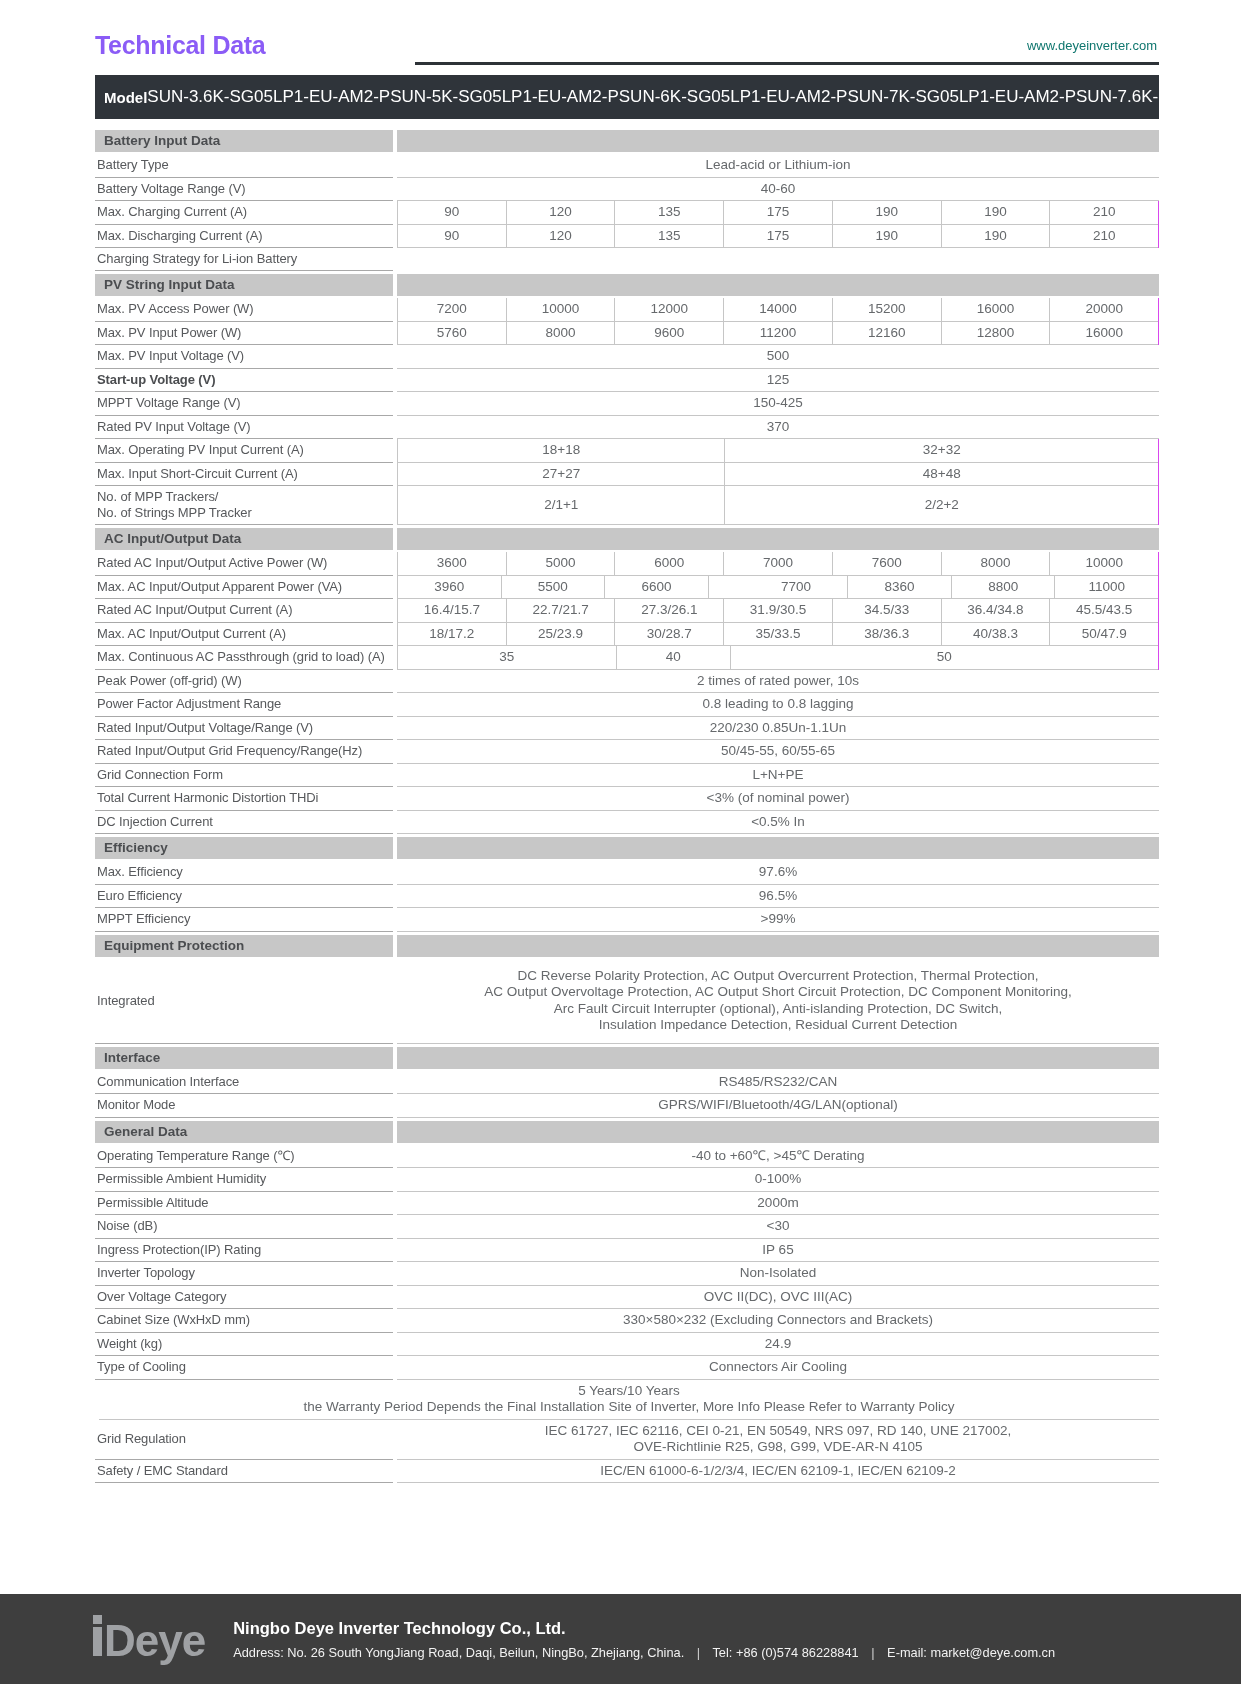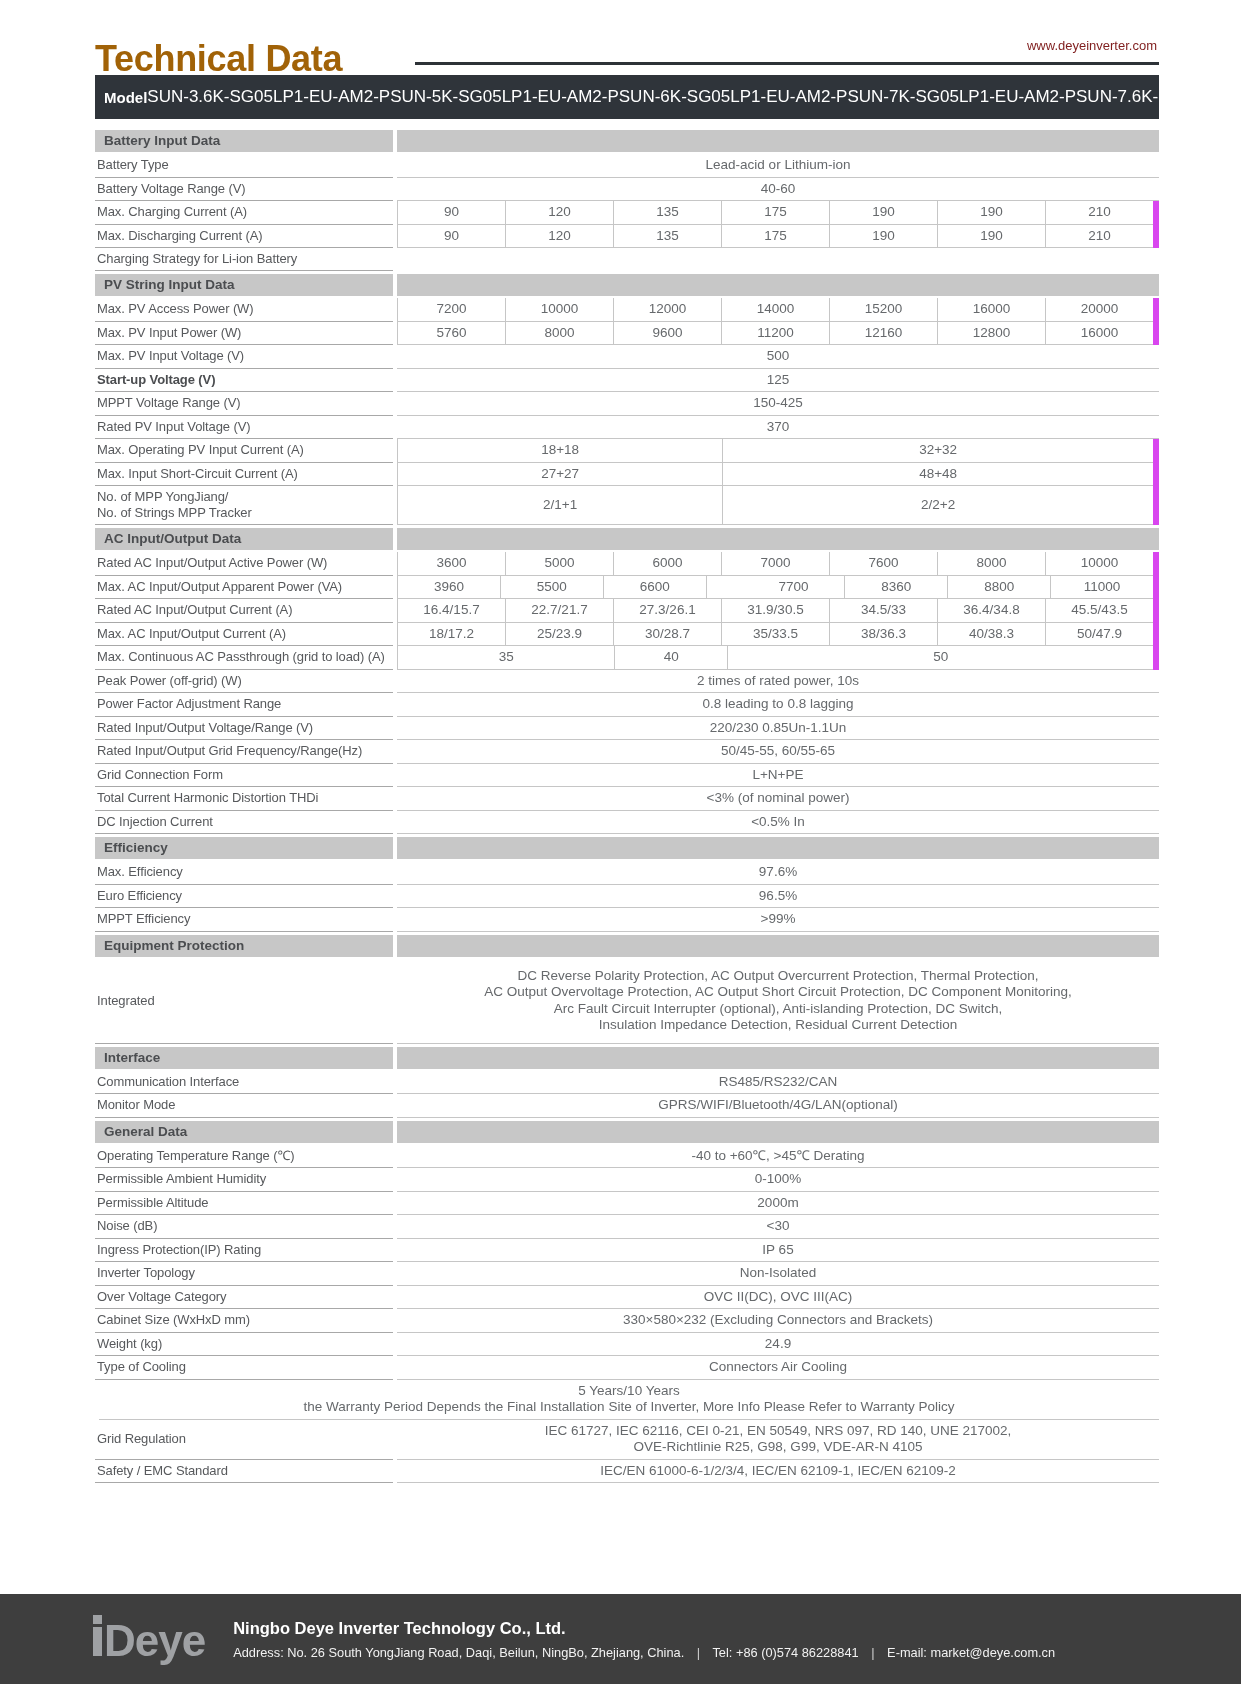--- a/index.html
+++ b/index.html
@@ -1,43 +1,43 @@
 <!DOCTYPE html>
 <html><head>
 <meta charset="utf-8">
 <style>
   * { margin:0; padding:0; box-sizing:border-box; }
   body { background:#e9e9e9; font-family:"Liberation Sans", sans-serif; }
   .page { position:relative; width:1241px; height:1684px; background:#ffffff; margin:0 auto; overflow:hidden; }
 
   
   .doc-header { position:absolute; left:95px; top:20px; width:1064px; height:48px; }
-  .doc-title { position:absolute; left:0; top:18px; font-size:36px; font-weight:800; letter-spacing:-0.3px; color:#a16207; }
+  .doc-title { position:absolute; left:0; top:11px; font-size:25px; font-weight:800; letter-spacing:-0.3px; color:#8b5cf6; }
   .title-rule { position:absolute; left:320px; right:0; top:42px; height:3px; background:#2d3237; }
-  .site-url { position:absolute; right:2px; top:18px; font-size:13px; color:#7f1d1d; text-decoration:none; }
+  .site-url { position:absolute; right:2px; top:18px; font-size:13px; color:#0f766e; text-decoration:none; }
 
   
   .model-band { position:absolute; left:95px; top:75px; width:1064px; height:44px; background:#2f343a; display:flex; color:#fff; }
   .model-label { width:302px; display:flex; align-items:center; padding-left:9px; font-size:15px; font-weight:bold; }
   .model-cols { flex:1; display:flex; }
   .model-col { flex:1; display:flex; flex-direction:row; justify-content:center; align-items:center; font-size:17px; line-height:14.5px; text-align:right; white-space:nowrap; }
 
   
   .spec-table { position:absolute; left:95px; top:127px; width:1064px; }
   .sec-row { display:flex; margin:3px 0 2px 0; }
   .sec-label { width:298px; background:#c7c7c7; color:#4b4d50; font-size:13.5px; font-weight:bold; padding:3px 0 3px 9px; line-height:16px; }
   .sec-gap { width:4px; background:#fff; }
   .sec-fill { flex:1; background:#c7c7c7; }
 
   .row { display:flex; align-items:stretch; }
   .lbl { width:298px; border-bottom:1px solid #a8a8a8; padding:3px 2px 3px 2px; font-size:13px; line-height:16px; color:#57595c; display:flex; flex-direction:column; justify-content:center; letter-spacing:-0.1px; }
   .lbl.bold { font-weight:bold; color:#4b4d50; }
   .row-gap { width:4px; }
   .cells { flex:1; display:flex; }
-  .cells.multi { border-left:1px solid #c6c6c6; border-right:6px solid #d946ef; }
+  .cells.multi { border-left:1px solid #c6c6c6; border-right:1px solid #d946ef; }
   .cell { border-bottom:1px solid #c6c6c6; display:flex; flex-direction:column; justify-content:center; align-items:center; text-align:center; font-size:13.5px; line-height:16.5px; color:#66696c; padding:3px 4px; }
   .cell + .cell { border-left:1px solid #c6c6c6; }
   .cell.pad-lg { padding:9px 4px; }
 
   
   .footer { position:absolute; left:0; right:0; bottom:0; height:90px; background:#3e3e3e; display:flex; align-items:center; }
   .logo { display:flex; align-items:flex-end; margin-left:93px; }
   .logo-i { display:flex; flex-direction:column; align-items:center; margin-right:2px; margin-bottom:7px; }
   .logo-dot { width:9px; height:9px; background:#9fa1a4; margin-bottom:3px; }
   .logo-bar { width:9px; height:29px; background:#9fa1a4; }
@@ -213,21 +213,21 @@
       <div class="row">
         <div class="lbl">Max. Input Short-Circuit Current (A)</div>
         <div class="row-gap"></div>
         <div class="cells multi">
           <div class="cell" style="flex: 3 0 0px;">27+27</div>
           <div class="cell" style="flex: 4 0 0px;">48+48</div>
         </div>
       </div>
       <div class="row">
         <div class="lbl">
-          <span>No. of MPP YongJiang/</span>
+          <span>No. of MPP Trackers/</span>
           <span>No. of Strings MPP Tracker</span>
         </div>
         <div class="row-gap"></div>
         <div class="cells multi">
           <div class="cell" style="flex: 3 0 0px;">2/1+1</div>
           <div class="cell" style="flex: 4 0 0px;">2/2+2</div>
         </div>
       </div>
       <div class="sec-row">
         <div class="sec-label">AC Input/Output Data</div>

